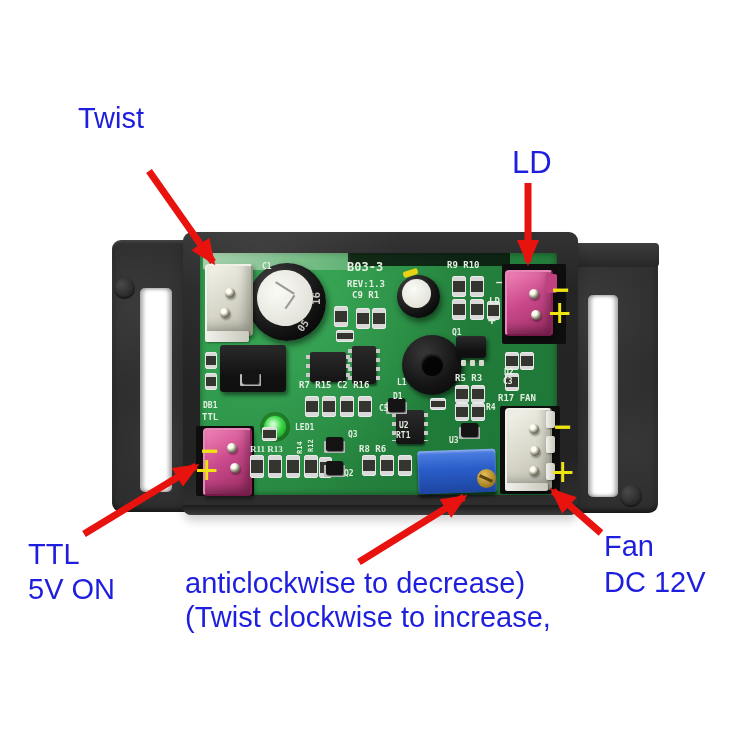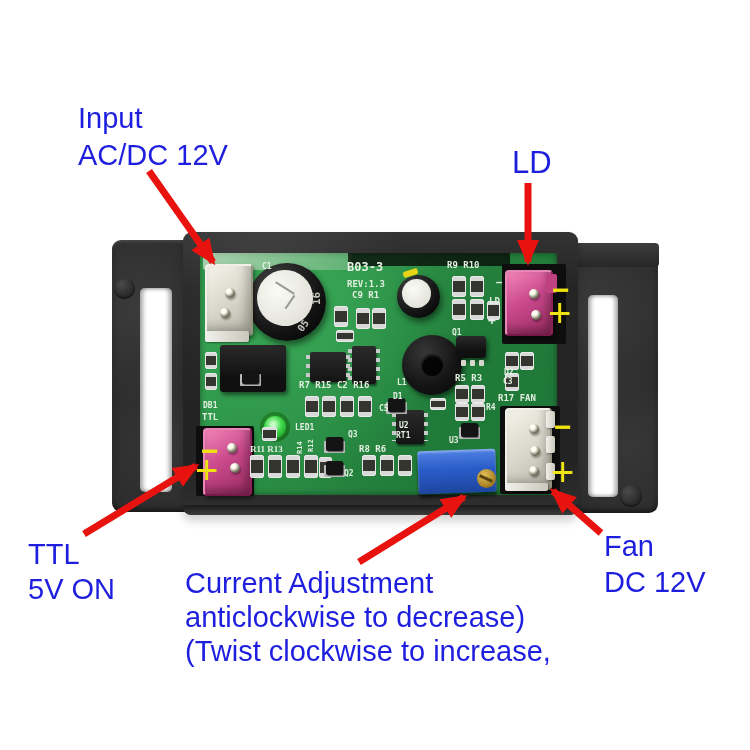--- a/index.html
+++ b/index.html
@@ -241,32 +241,30 @@
     </div>
 
   <span class="mark m" style="left:552px;top:275px;">−</span>
   <span class="mark p" style="left:548px;top:293px;">+</span>
   <span class="mark m" style="left:201px;top:436px;">−</span>
   <span class="mark p" style="left:195px;top:450px;">+</span>
   <span class="mark m" style="left:554px;top:412px;">−</span>
   <span class="mark p" style="left:551px;top:452px;">+</span>
 
   <div class="lbl" style="left:78px;top:100px;line-height:37px;">
-    <div>Input</div>
-    <div>AC/DC 12V</div>
+    <div>Twist</div>
   </div>
   <div class="lbl" style="left:512px;top:145px;font-size:31px;">
     <div>LD</div>
   </div>
   <div class="lbl" style="left:28px;top:537px;line-height:35px;">
     <div>TTL</div>
     <div>5V ON</div>
   </div>
   <div class="lbl" style="left:185px;top:566px;line-height:34px;">
-    <div>Current Adjustment</div>
     <div>anticlockwise to decrease)</div>
     <div>(Twist clockwise to increase,</div>
   </div>
   <div class="lbl" style="left:604px;top:528px;line-height:36px;">
     <div>Fan</div>
     <div>DC 12V</div>
   </div>
 
   <svg id="arrows" width="750" height="750">
     <defs>

